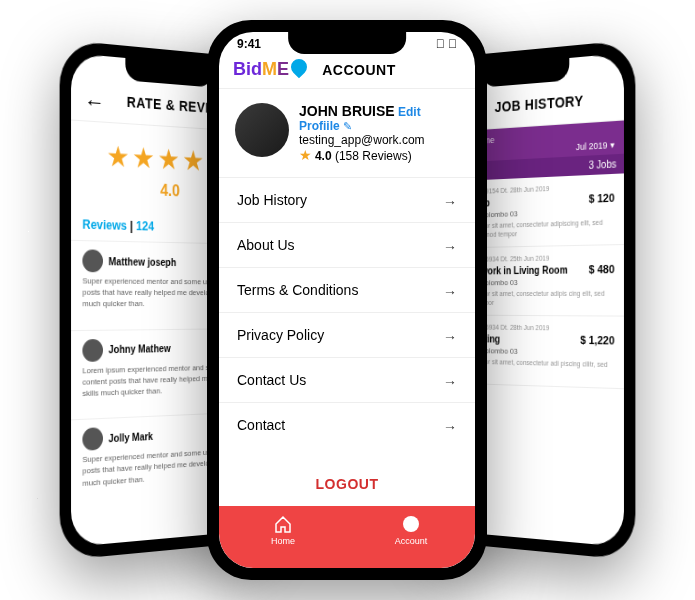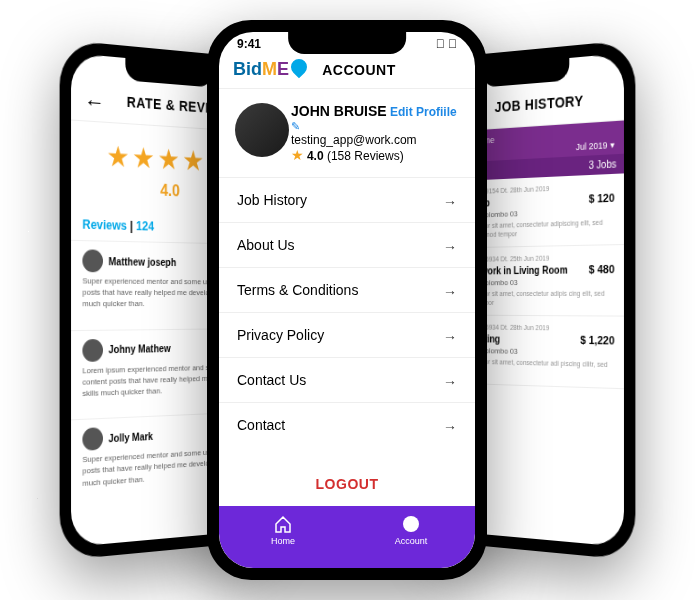--- a/index.html
+++ b/index.html
@@ -7,36 +7,36 @@
 .stage{position:relative;width:695px;height:600px}
 .phone{position:absolute;border-radius:44px;background:#000;padding:12px;box-shadow:0 20px 60px rgba(0,0,0,.4)}
 .phone-l{width:240px;height:500px;left:50px;top:50px;transform:perspective(1400px) rotateY(28deg);z-index:1}
 .phone-r{width:240px;height:500px;right:50px;top:50px;transform:perspective(1400px) rotateY(-28deg);z-index:1}
 .phone-c{width:280px;height:560px;left:207px;top:20px;z-index:5}
 .screen{width:100%;height:100%;background:#fff;border-radius:34px;overflow:hidden;position:relative;display:flex;flex-direction:column}
 .notch{position:absolute;top:0;left:50%;transform:translateX(-50%);width:46%;height:22px;background:#000;border-radius:0 0 16px 16px;z-index:50}
 .status{display:flex;justify-content:space-between;padding:5px 18px 0;font-size:12px;font-weight:600}
 .hdr{display:flex;align-items:center;padding:8px 14px;border-bottom:1px solid #eee}
 .logo{font-weight:800;font-size:18px}
-.logo .b{color:#0369a1}.logo .m{color:#f5a623}.logo .e{color:#7b2d8e}
+.logo .b{color:#6d28d9}.logo .m{color:#f5a623}.logo .e{color:#7b2d8e}
 .pin{display:inline-block;width:16px;height:16px;background:#00a8e8;border-radius:50% 50% 50% 0;transform:rotate(-45deg);margin-left:2px}
 .ttl{flex:1;text-align:center;font-weight:700;font-size:14px;letter-spacing:.5px}
 .back{font-size:22px;margin-right:8px}
-.prof{display:flex;padding:14px 16px;gap:2px}
+.prof{display:flex;padding:14px 16px;gap:10px}
 .av{width:54px;height:54px;border-radius:50%;background:linear-gradient(135deg,#3a3a3a,#1a1a1a);flex-shrink:0}
 .pinfo{flex:1;font-size:12px}
 .pname{font-weight:700;font-size:14px}
 .edit{color:#1e88e5;font-weight:600}
 .pencil{color:#1e88e5;font-size:11px}
 .star{color:#f5a623;font-size:14px}
 .menu{flex:1;overflow:auto}
 .mi{display:flex;justify-content:space-between;padding:14px 18px;border-top:1px solid #eee;font-size:14px}
 .arrow{color:#333}
 .logout{text-align:center;color:#d32f2f;font-weight:700;padding:14px;font-size:14px;letter-spacing:.5px}
-.nav{background:#6d28d9;display:flex;border-radius:0 0 34px 34px}
+.nav{background:#ef4444;display:flex;border-radius:0 0 34px 34px}
 .ni{flex:1;text-align:center;color:#fff;padding:8px 0 22px;font-size:9px}
 .ni svg{display:block;margin:0 auto 2px}
 .ni.act svg circle{fill:#fff}
 
 .stars-big{text-align:center;padding:16px 0 6px}
 .stars-big .star{font-size:28px;letter-spacing:3px}
 .stars-big .gray{color:#ddd}
 .rate-val{text-align:center;color:#f5a623;font-weight:700;font-size:16px;padding-bottom:12px}
 .rev-hdr{padding:8px 12px;font-size:12px;font-weight:700}
 .rev-hdr span{color:#00a8e8}

